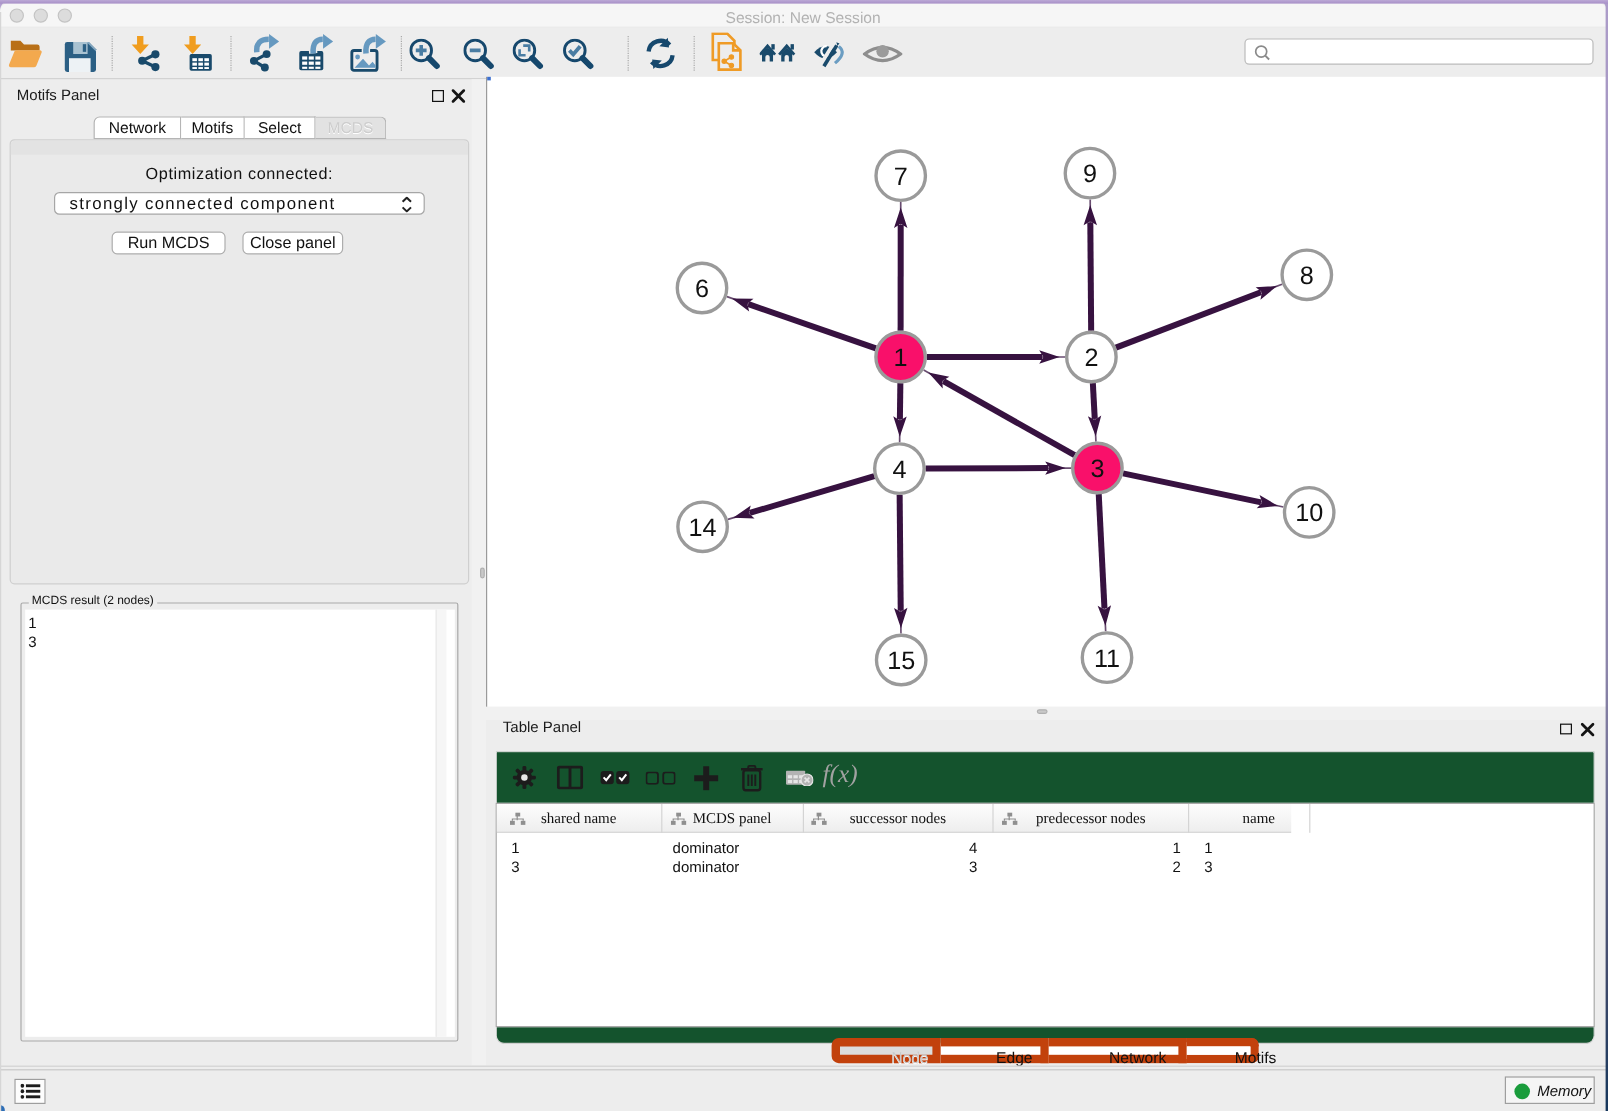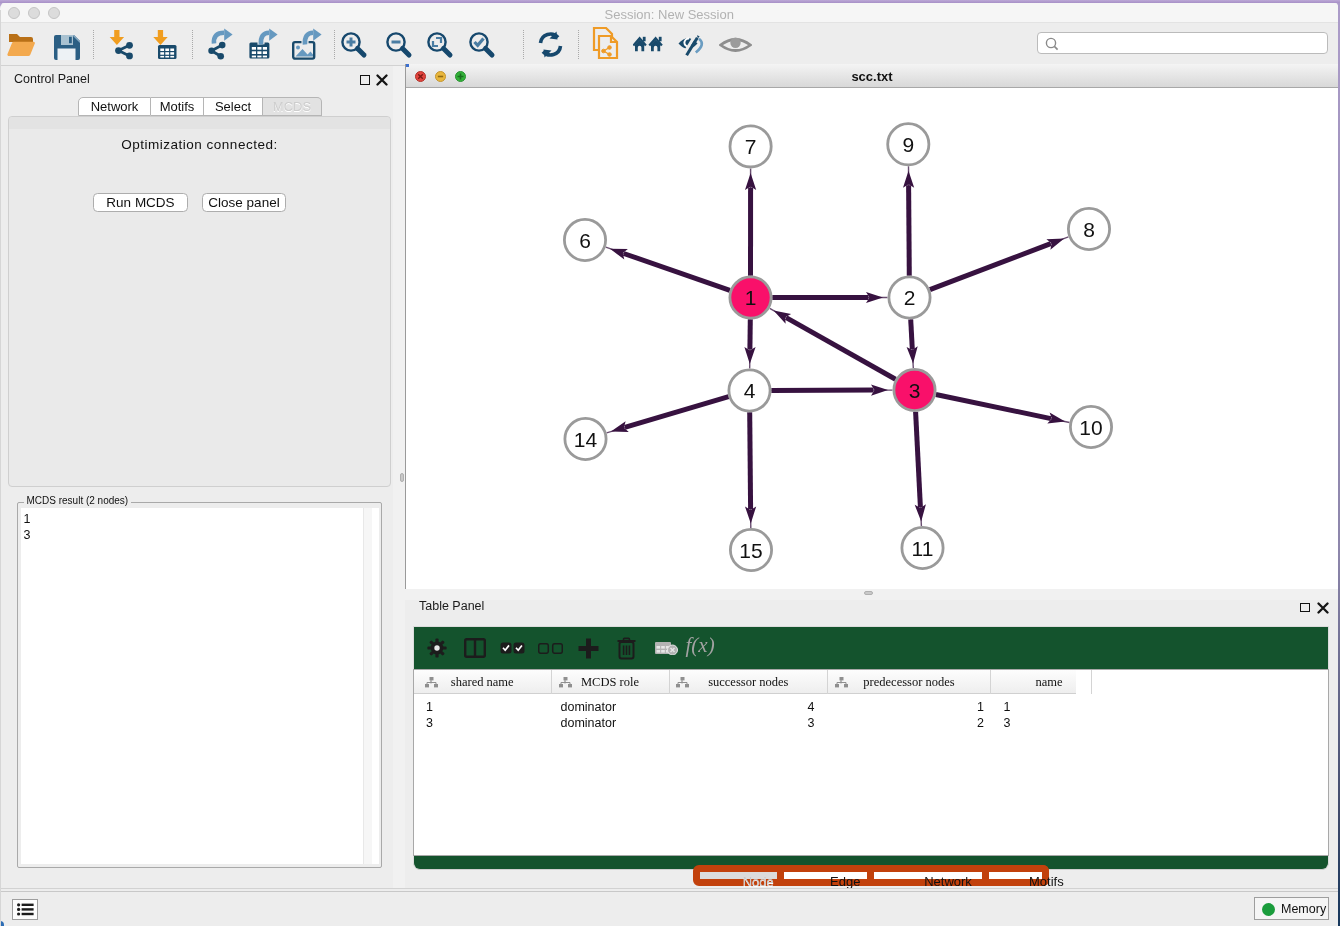--- a/index.html
+++ b/index.html
@@ -46,21 +46,21 @@
 #tp-white { position:absolute; left:-0.5px; top:42px; width:915.5px; height:187.5px; background:#fff; border:1px solid #a8a8a8; }
 #tp-header { position:absolute; left:0; top:0; width:662px; height:24.5px; background:linear-gradient(#fdfdfd,#eeeeee); border-bottom:1px solid #d0d0d0;font-family:Liberation Serif, serif; }
 .th { position:absolute; top:0; height:24.5px; border-right:1px solid #d4d4d4; font-size:12.5px; color:#111; text-align:center; line-height:24px; }
 .td { position:absolute; font-size:12.5px; color:#111; height:16px; line-height:16px; }
 
 .btab { position:absolute; top:864.5px; height:21px; background:#fff; border:7px solid #c2410c; font-size:13px; color:#111; text-align:center; line-height:20px;padding-left:40px; }
 
 #statusbar { position:absolute; left:0; top:887.5px; width:1338.5px; height:38.5px; background:#ededed; border-top:1px solid #d2d2d2; }
 #sb-line { position:absolute; left:0; top:890.5px; width:1338.5px; height:0; border-top:1px solid #c8c8c8; }
 #listbtn { position:absolute; left:12px; top:898.5px; width:26px; height:21px; background:#fdfdfd; border:1px solid #9e9e9e; }
-#membtn { position:absolute; left:1254px; top:896.5px; width:74.5px; height:23.5px; background:#f5f5f5; border:1px solid #9e9e9e; }
+#membtn { position:absolute; left:1254px; top:896.5px; width:74.5px; height:23.5px; background:#f5f5f5; border:1px solid #9e9e9e;font-style:italic; }
 #membtn .dot { position:absolute; left:7px; top:5px; width:13px; height:13px; border-radius:50%; background:#1a9c3c; }
 #membtn .txt { position:absolute; left:26px; top:4px; font-size:12.5px; color:#111; }
 #leftline { position:absolute; left:0; top:10px; width:1px; height:916px; background:#d6d6d6; z-index:55; }
 #bluedot { position:absolute; left:0; top:921px; width:4px; height:5px; background:#2d6db5; border-radius:0 4px 0 0; }
 </style></head><body>
 <div id="deskright"></div>
 <div id="cornerband"></div>
 <div id="app">
 <div id="titlebar">
 <div class="tl" style="left:8px"></div>
@@ -234,63 +234,50 @@
 <circle cx="16.5" cy="6.8" r="5.2" fill="#9b9b9b"></circle>
 </svg>
 <div id="searchbox">
         <svg class="abs" style="left:7px;top:4px" width="14" height="14" viewBox="0 0 14 14">
           <circle cx="6" cy="6" r="4.6" fill="none" stroke="#8a8a8a" stroke-width="1.4"></circle>
           <line x1="9.4" y1="9.4" x2="12.6" y2="12.6" stroke="#8a8a8a" stroke-width="1.6"></line>
         </svg>
       </div>
 </div>
 
-<div id="cp-title">Control Panel</div>
+<div id="cp-title">Motifs Panel</div>
 <div class="winbtn-sq" style="left:360px;top:75px"></div>
 <svg class="abs" style="left:375.5px;top:74px" width="12" height="12" viewBox="0 0 12 12">
       <path d="M1.5,1.5 L10.5,10.5 M10.5,1.5 L1.5,10.5" stroke="#141414" stroke-width="2.3" stroke-linecap="round"></path>
     </svg>
 <div class="cptab" style="left:78px;width:73px;border-radius:5px 0 0 0">Network</div>
 <div class="cptab" style="left:151px;width:53px;border-left:none">Motifs</div>
 <div class="cptab" style="left:204px;width:59px;border-left:none">Select</div>
 <div class="cptab" style="left:263px;width:59px;border-left:none;background:#e2e2e2;color:#cdcdcd;text-shadow:0 1px 0 #fff;border-radius:0 5px 0 0">MCDS</div>
 <div id="cp-panel">
       <div class="band"></div>
     </div>
 <div id="optlabel">Optimization connected:</div>
+<div id="dropdown">strongly connected component
+<svg class="abs" style="right:9px;top:3px" width="10" height="13" viewBox="0 0 10 13">
+        <path d="M1.5,4.2 L5,0.8 L8.5,4.2 M1.5,8.8 L5,12.2 L8.5,8.8" fill="none" stroke="#222" stroke-width="1.7"></path>
+      </svg>
+</div>
 <div class="btn" style="left:93px;width:95px">Run MCDS</div>
 <div class="btn" style="left:202px;width:84px">Close panel</div>
 <div id="fieldset"></div>
 <div id="fieldlabel">MCDS result (2 nodes)</div>
 <div id="fieldwhite">
       <div id="fieldscroll"></div>
       <div id="fieldtext">1<br>3</div>
     </div>
 <div id="vdivider"></div>
     <div id="vhandle"></div>
 
 <div id="netwin">
-<div id="nettitle">
-<div class="mac" style="left:9px;background:#e2443e;border:1px solid #b13129">
-          <svg width="9" height="9" viewBox="0 0 9 9" style="position:absolute;left:0;top:0">
-            <path d="M2.2,2.2 L6.8,6.8 M6.8,2.2 L2.2,6.8" stroke="#7e1a14" stroke-width="1.4"></path>
-          </svg>
-        </div>
-<div class="mac" style="left:29px;background:#e9b73d;border:1px solid #c4952f">
-          <svg width="9" height="9" viewBox="0 0 9 9" style="position:absolute;left:0;top:0">
-            <line x1="1.8" y1="4.5" x2="7.2" y2="4.5" stroke="#8f6a14" stroke-width="1.6"></line>
-          </svg>
-        </div>
-<div class="mac" style="left:49px;background:#33b138;border:1px solid #289232">
-          <svg width="9" height="9" viewBox="0 0 9 9" style="position:absolute;left:0;top:0">
-            <path d="M4.5,1.5 V7.5 M1.5,4.5 H7.5" stroke="#1a6e20" stroke-width="1.6"></path>
-          </svg>
-        </div>
-<div class="t">scc.txt</div>
-</div>
 <div id="netblue"></div>
 </div>
 <svg id="graph" class="abs" style="left:405px;top:88px" width="933" height="500" viewBox="0 0 933 500" font-family="&quot;Liberation Sans&quot;,sans-serif">
 <line x1="345.5" y1="187.7" x2="345.6" y2="80.4" stroke="#371240" stroke-width="1.4" stroke-opacity="0.75"></line>
 <line x1="345.5" y1="187.7" x2="345.6" y2="99.4" stroke="#371240" stroke-width="5"></line>
 <path d="M345.6,84.9 L351.2,101.9 L345.6,98.4 L340.0,101.9 Z" fill="#371240"></path>
 <line x1="324.9" y1="202.3" x2="200.8" y2="159.2" stroke="#371240" stroke-width="1.4" stroke-opacity="0.75"></line>
 <line x1="324.9" y1="202.3" x2="218.7" y2="165.5" stroke="#371240" stroke-width="5"></line>
 <path d="M205.0,160.7 L222.9,161.0 L217.8,165.1 L219.3,171.6 Z" fill="#371240"></path>
 <line x1="367.3" y1="209.5" x2="482.5" y2="209.5" stroke="#371240" stroke-width="1.4" stroke-opacity="0.75"></line>
@@ -418,21 +405,21 @@
             <rect x="10.9" y="8" width="3.6" height="2.6"></rect>
           </g>
           <circle cx="17.5" cy="8" r="5" stroke="#e6e6e6" stroke-width="1"></circle>
           <path d="M15.5,6 l4,4 M19.5,6 l-4,4" stroke="#e6e6e6" stroke-width="1.4"></path>
         </g>
       </svg>
 <div class="abs" style="left:272px;top:6px;font-family:'Liberation Serif',serif;font-style:italic;font-size:21px;color:#a2a2a2">f(x)</div>
 <div id="tp-white">
 <div id="tp-header">
 <div class="th" style="left:0;width:137.5px">shared name</div>
-<div class="th" style="left:137.5px;width:118px">MCDS role</div>
+<div class="th" style="left:137.5px;width:118px">MCDS panel</div>
 <div class="th" style="left:255.5px;width:158.5px">successor nodes</div>
 <div class="th" style="left:414px;width:163px">predecessor nodes</div>
 <div class="th" style="left:593px;width:85px;border-right:1px solid #d4d4d4">name</div>
 </div>
 <div class="td" style="left:12px;top:29px">1</div>
 <div class="td" style="left:146.5px;top:29px">dominator</div>
 <div class="td" style="left:255.5px;top:29px;width:145px;text-align:right">4</div>
 <div class="td" style="left:414px;top:29px;width:156px;text-align:right">1</div>
 <div class="td" style="left:589.5px;top:29px">1</div>
 <div class="td" style="left:12px;top:45px">3</div>

